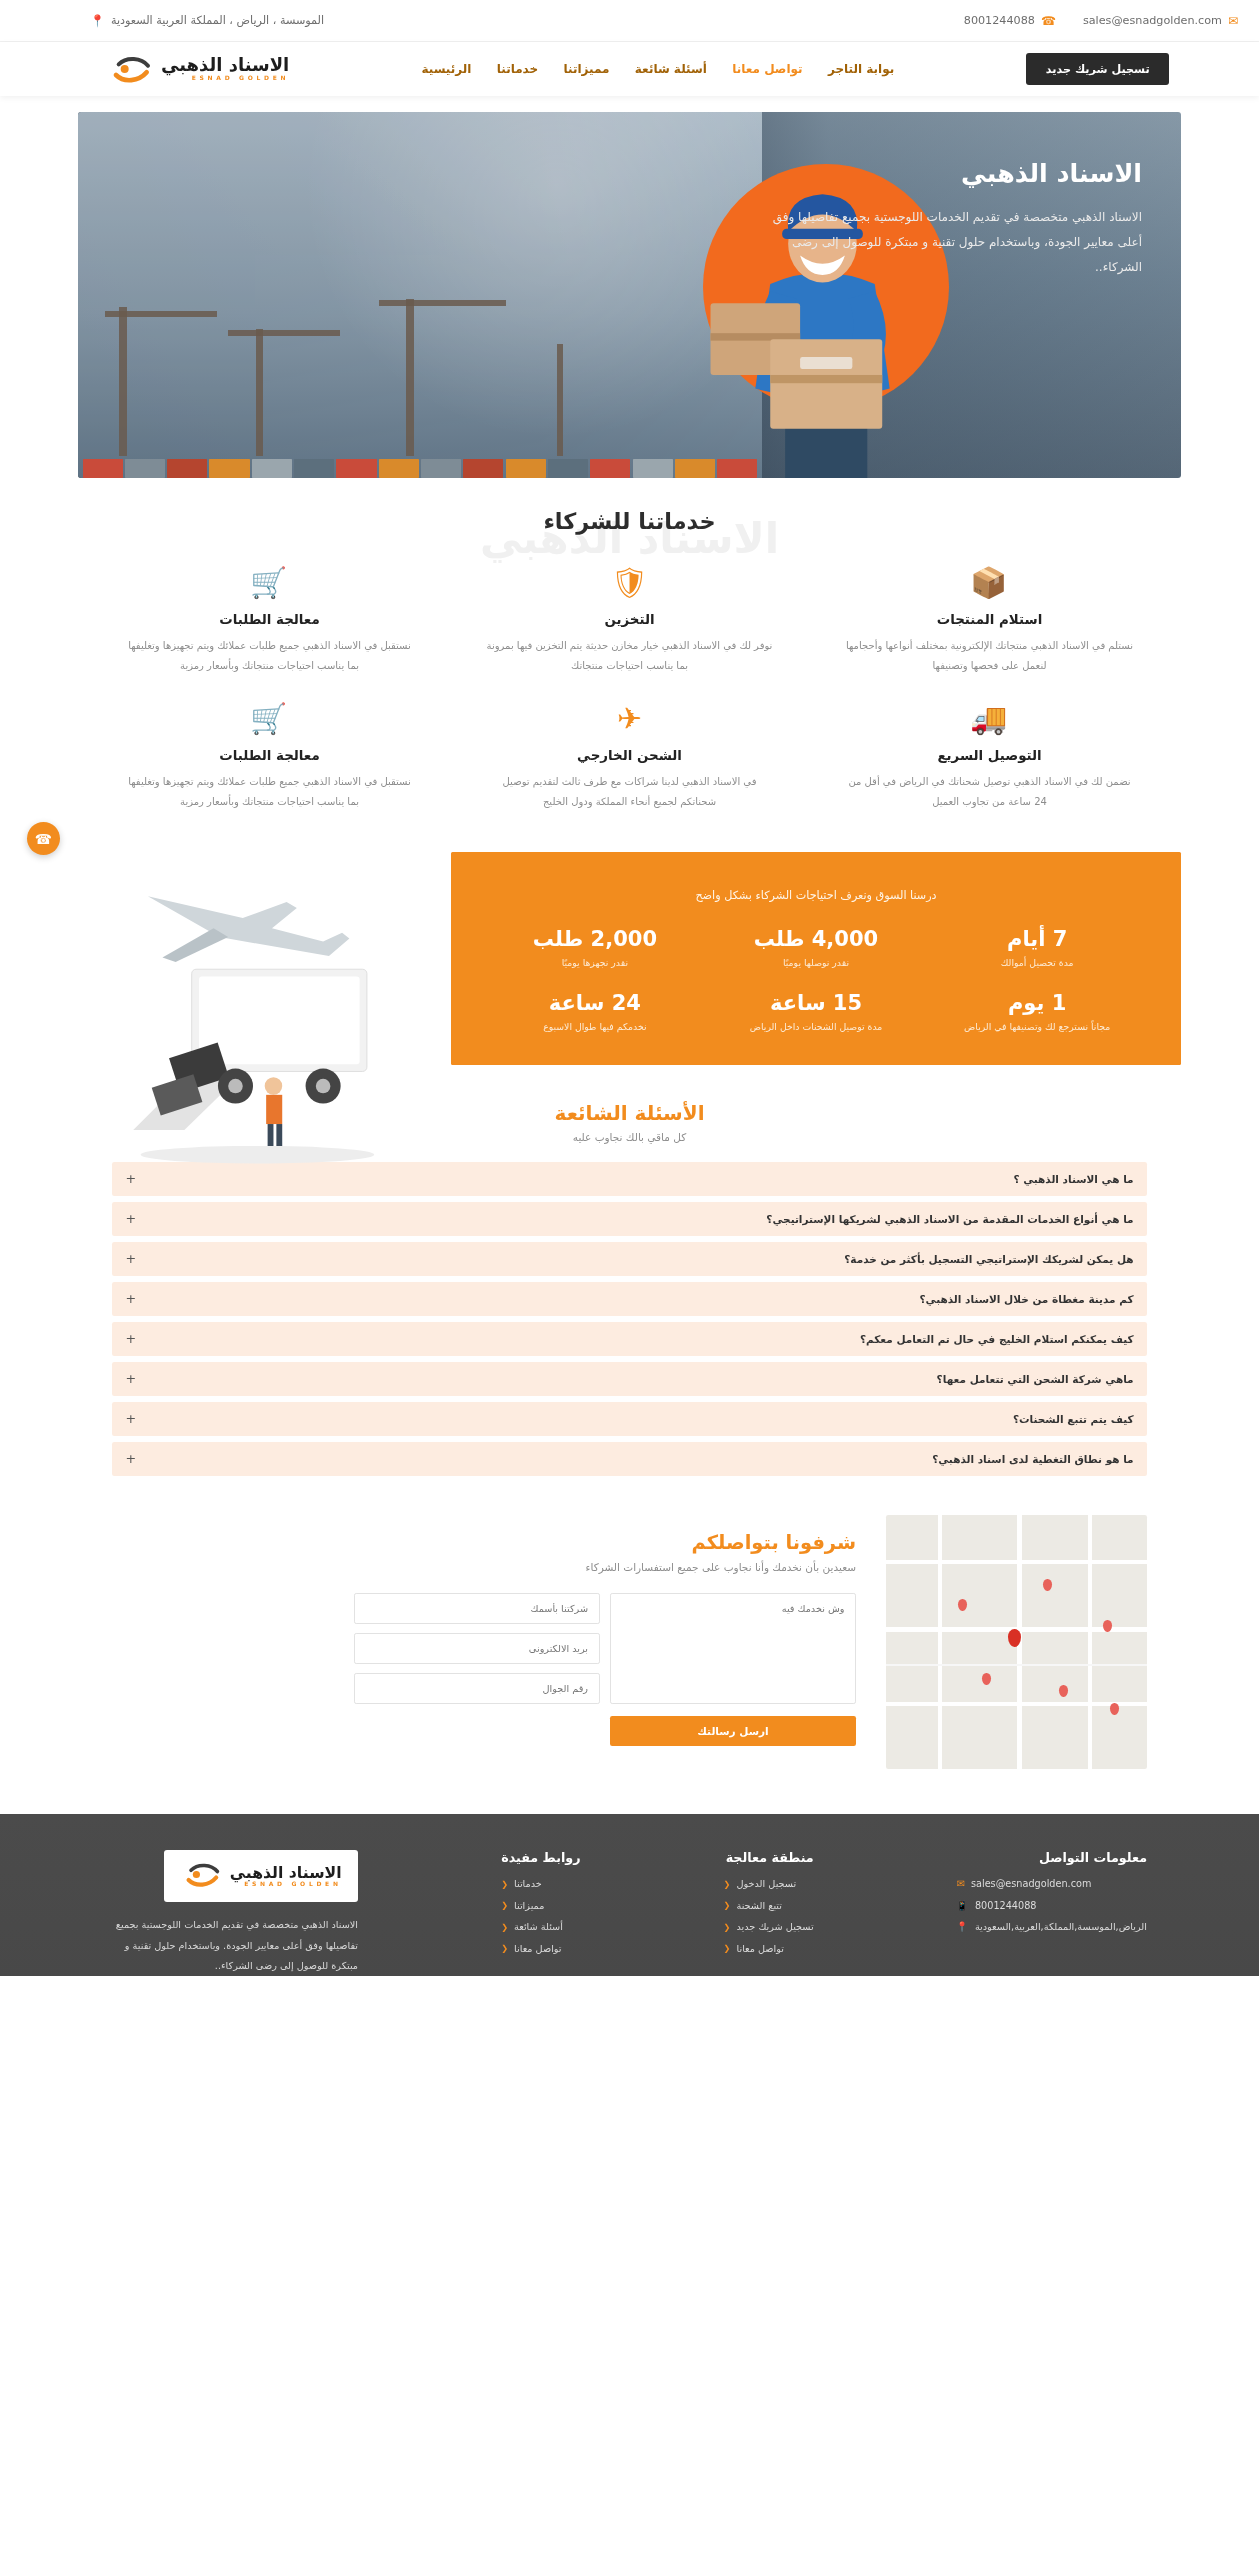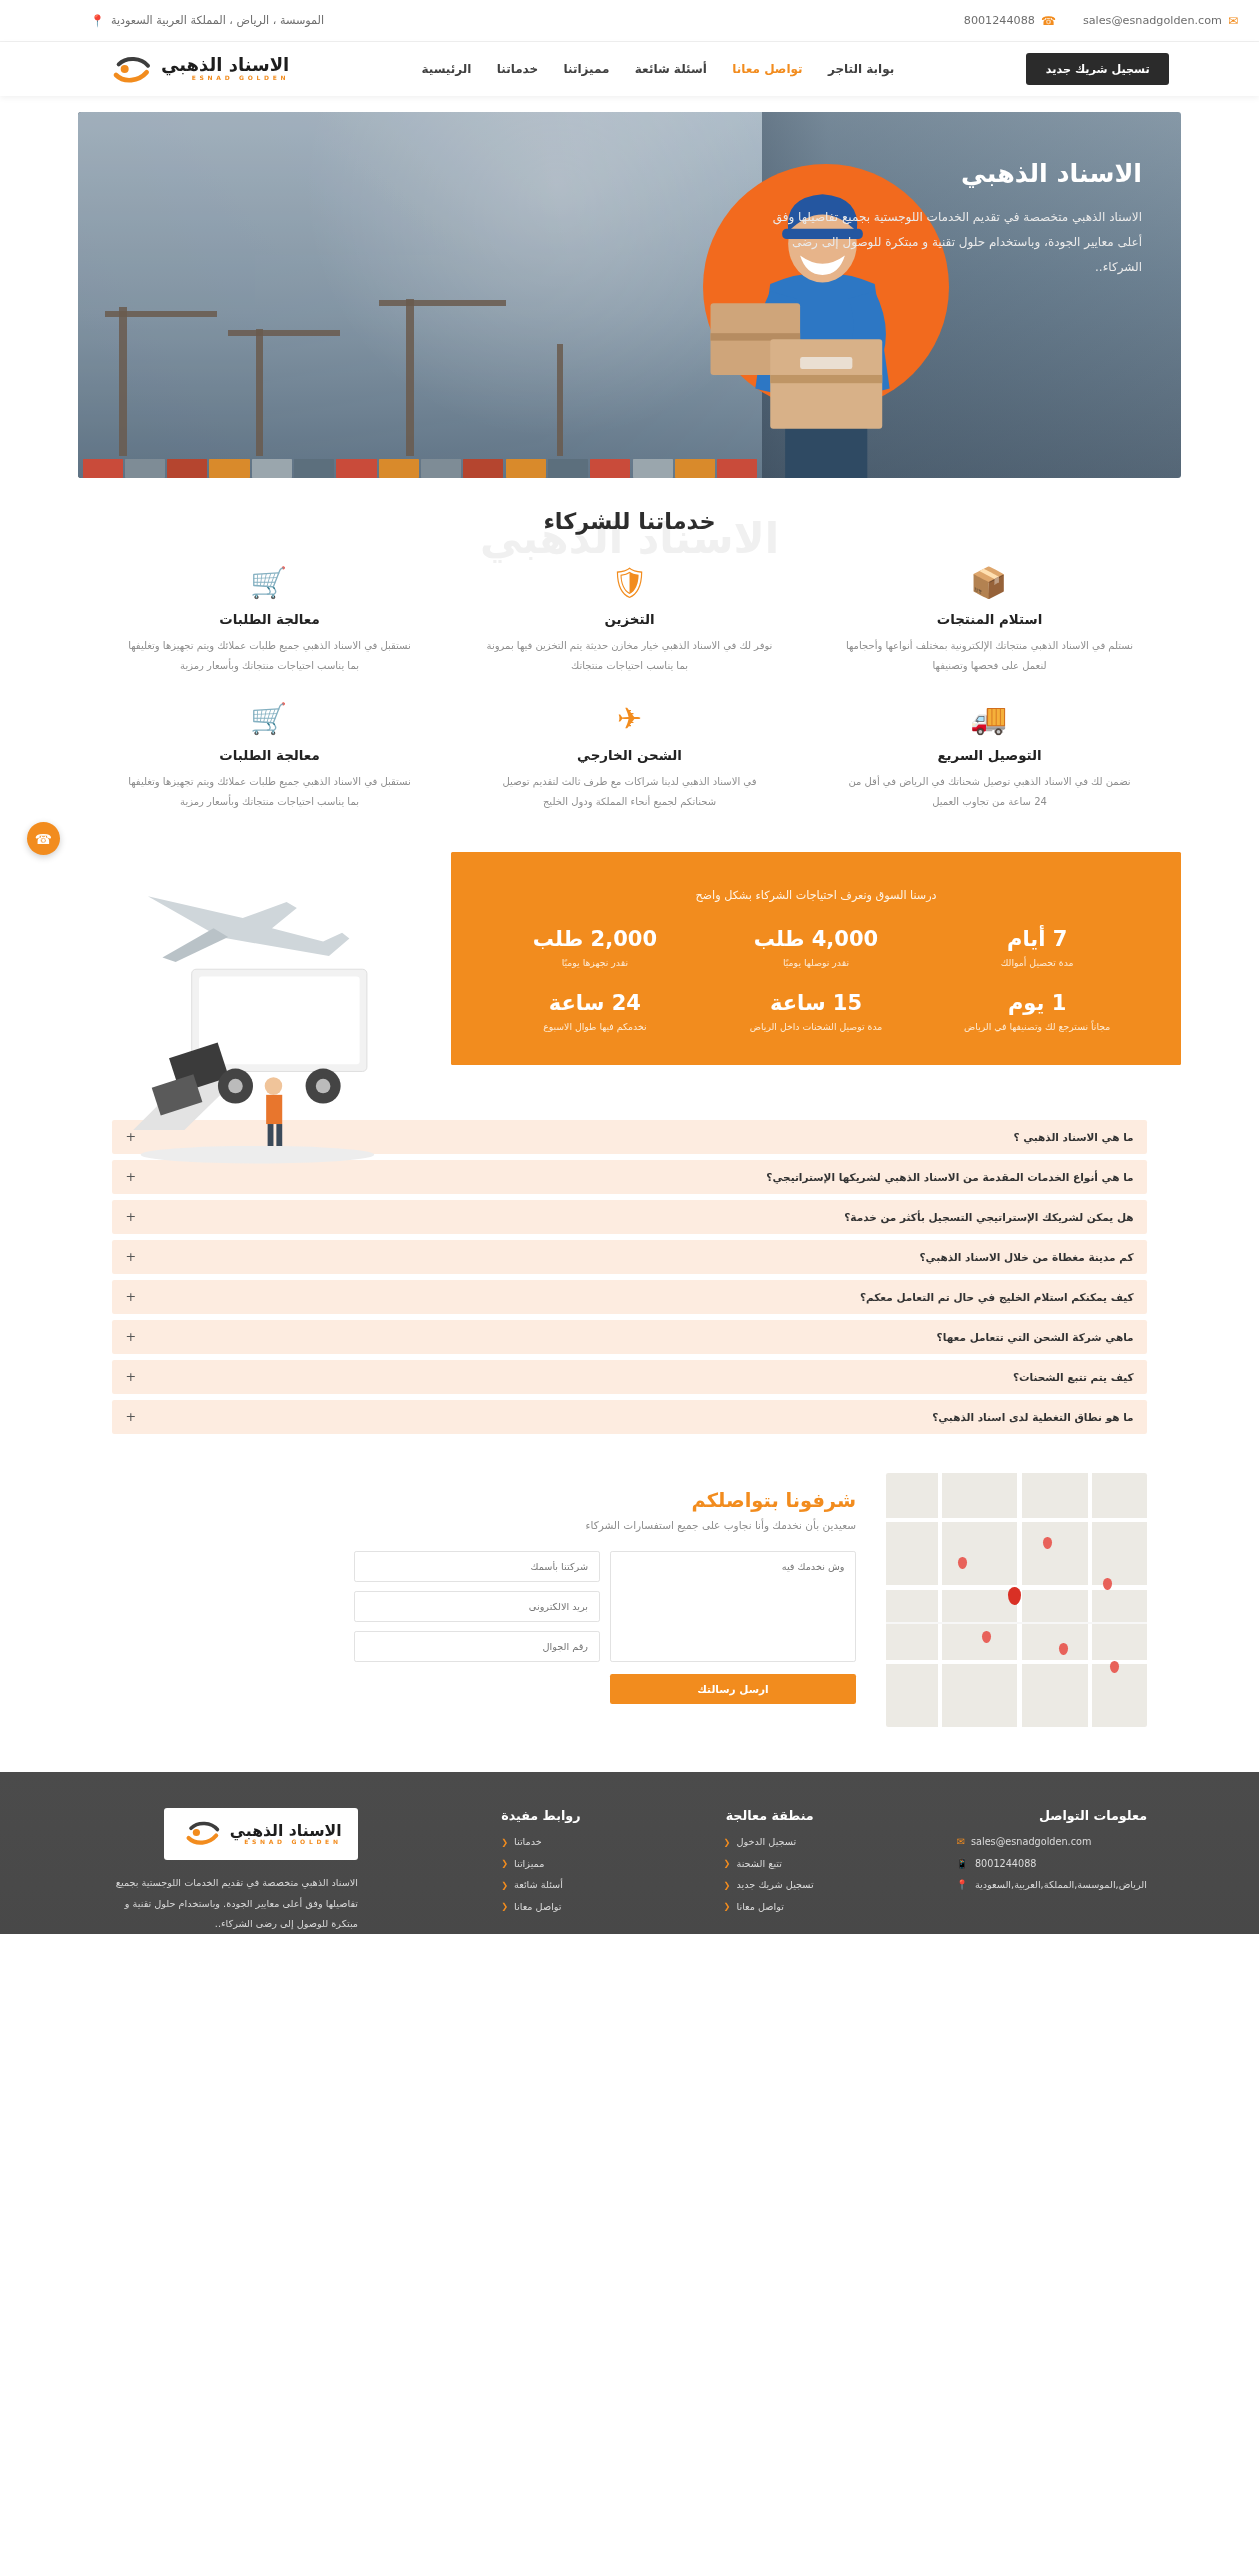--- a/index.html
+++ b/index.html
@@ -38,21 +38,21 @@
     position: relative;
     z-index: 5;
   }
   .brand { display: flex; align-items: center; gap: 9px; }
   .brand-txt { text-align: right; line-height: 1.05; }
   .brand-main { font-size: 18px; font-weight: bold; color: #1d1d1d; letter-spacing: -0.4px; }
   .brand-sub { font-size: 6px; color: #f28c1e; letter-spacing: 3.7px; font-weight: bold; }
   .logo-mark { width: 40px; height: 34px; position: relative; }
   .menu { display: flex; align-items: center; gap: 25.4px; flex-direction: row; }
   .menu a {
-    font-size: 12px; color: #404040; text-decoration: none; font-weight: 600; white-space: nowrap;
+    font-size: 12px; color: #a16207; text-decoration: none; font-weight: 600; white-space: nowrap;
   }
   .menu a.active { color: #f28c1e; }
   .cta-btn {
     background: #2b2b2b; color: #fff; border: none; border-radius: 3px;
     padding: 9.7px 19.4px; font-size: 11.2px; font-weight: bold; cursor: pointer;
     font-family: inherit;
   }
 
   
   .hero-wrap { padding: 16.4px 78px 0 78px; }
@@ -401,20 +401,24 @@
           <rect x="224" y="352" width="8" height="34" fill="#3b4a5a"></rect>
           <rect x="236" y="352" width="8" height="34" fill="#3b4a5a"></rect>
 
           <ellipse cx="210" cy="394" rx="160" ry="12" fill="#ededed"></ellipse>
         </svg>
       </div>
     </div>
   </div>
 
   <div class="faq-wrap">
+    <div class="faq-head">
+      <div class="faq-title">الأسئلة الشائعة</div>
+      <div class="faq-sub">كل ماقي بالك نجاوب عليه</div>
+    </div>
     <div class="faq-list">
       <div class="faq-row">
         <span class="faq-q">ما هي الاسناد الذهبي ؟</span>
         <span class="faq-plus">+</span>
       </div>
       <div class="faq-row">
         <span class="faq-q">ما هي أنواع الخدمات المقدمة من الاسناد الذهبي لشريكها الإستراتيجي؟</span>
         <span class="faq-plus">+</span>
       </div>
       <div class="faq-row">

